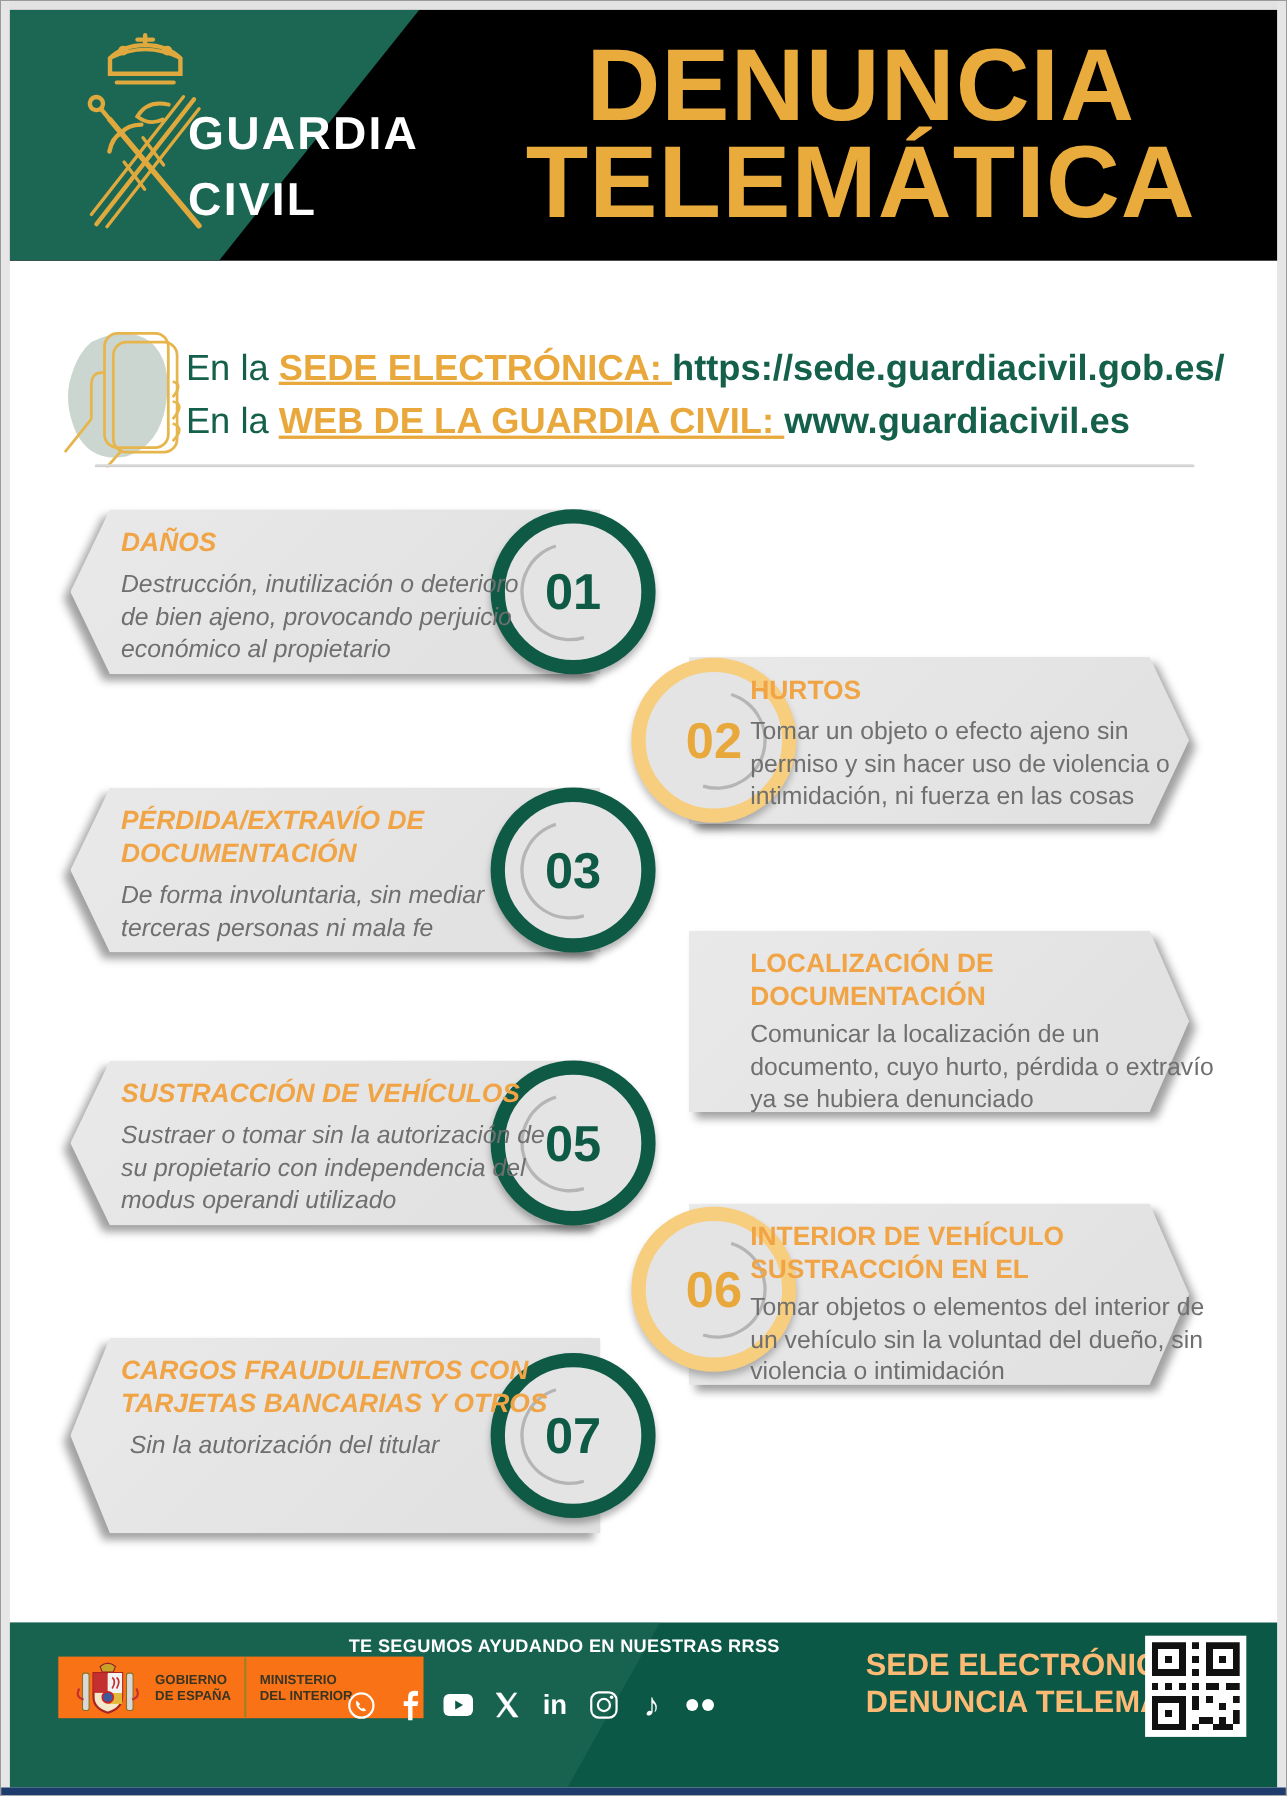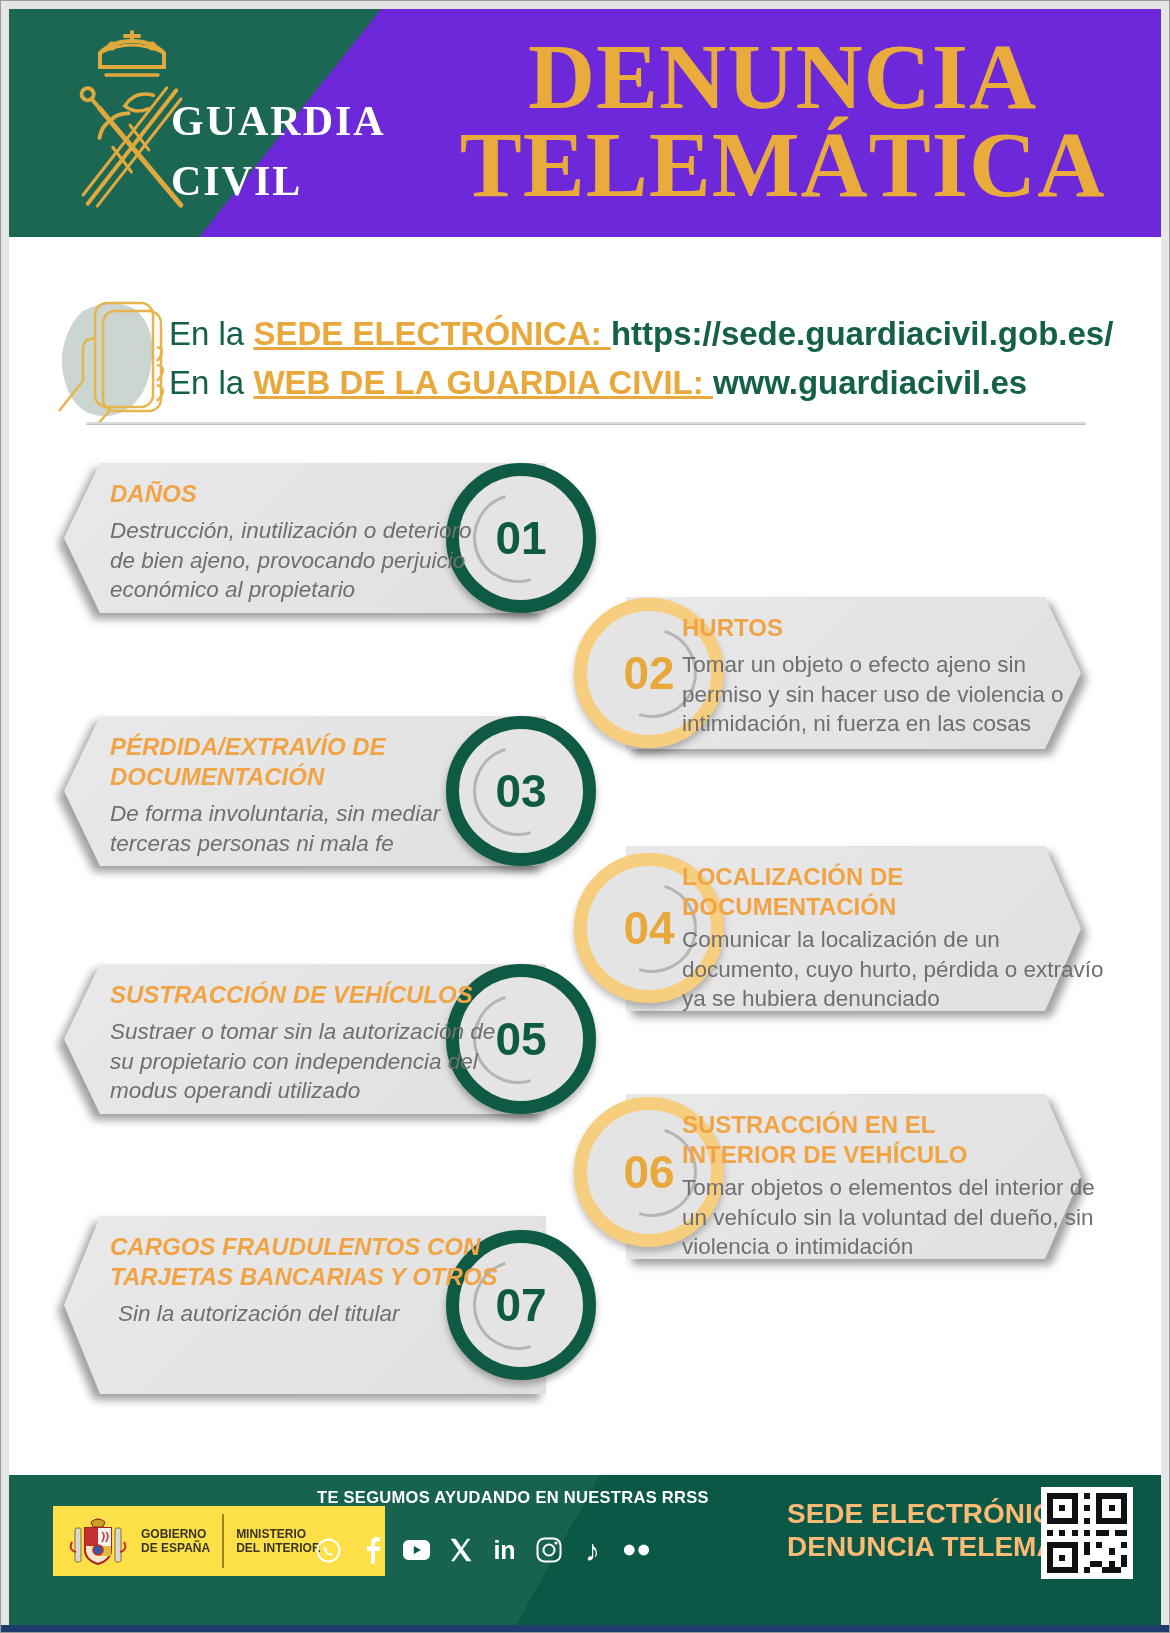--- a/index.html
+++ b/index.html
@@ -9,21 +9,21 @@
     background:#ffffff;border:1px solid #9a9a9a;overflow:hidden;
     font-family:"Liberation Sans",sans-serif;
   }
   .edge-top{position:absolute;top:0;left:0;right:0;height:8px;background:#e2e2e2;}
   .edge-left{position:absolute;top:0;left:0;bottom:0;width:8px;background:#e6e6e6;}
   .edge-right{position:absolute;top:0;right:0;bottom:0;width:8px;background:#e6e6e6;}
 
   
   .header{
     position:absolute;top:8px;left:8px;right:8px;height:228px;
-    background:#6d28d9;overflow:hidden;font-family:Liberation Serif, serif;
+    background:#000000;overflow:hidden;
   }
   .header-light{
     position:absolute;inset:0;background:#1b6753;
     clip-path:polygon(0 0,32.3% 0,16.5% 100%,0 100%);
   }
   .gc-emblem{position:absolute;left:48px;top:18px;width:150px;height:195px;}
   .org-name{
     position:absolute;left:162px;top:82px;color:#ffffff;font-weight:bold;
     font-size:42px;line-height:60px;letter-spacing:2px;
   }
@@ -77,21 +77,21 @@
   .footer{
     position:absolute;left:8px;right:8px;bottom:7px;height:150px;
     background:#0c5846;overflow:hidden;
   }
   .footer-light{
     position:absolute;inset:0;background:#186350;
     clip-path:polygon(0 0,51.3% 0,44% 100%,0 100%);
   }
   .navy-strip{position:absolute;left:0;right:0;bottom:0;height:7px;background:#1e3c6b;}
   .gov-box{
-    position:absolute;left:44px;top:31px;width:332px;height:70px;background:#fde047;
+    position:absolute;left:44px;top:31px;width:332px;height:56px;background:#f97316;
     display:flex;align-items:center;
   }
   .gov-arms{width:62px;height:58px;margin-left:14px;flex:0 0 auto;}
   .gov-text{font-size:12px;font-weight:bold;color:#3a3423;line-height:14px;padding:0 12px;}
   .gov-sep{width:2px;height:54px;background:#9c8125;flex:0 0 auto;}
   .rrss-text{
     position:absolute;left:308px;top:13px;color:#ffffff;font-weight:bold;
     font-size:16.5px;letter-spacing:0.3px;white-space:nowrap;
   }
   .social-row{position:absolute;left:306px;top:40px;display:flex;align-items:center;gap:17px;height:34px;}
@@ -231,24 +231,20 @@
         <div class="d-line">De forma involuntaria, sin mediar</div>
         <div class="d-line">terceras personas ni mala fe</div>
       </div>
     </div>
   </div>
 
   <div class="card right" style="top:845px;height:165px;">
     <div class="shape-wrap">
         <div class="card-body"></div>
       </div>
-    <div class="num-circle" style="top:7px;">
-      <div class="num-arc"></div>
-      <span class="num">04</span>
-    </div>
     <div class="card-content">
       <div class="t-line">LOCALIZACIÓN DE</div>
       <div class="t-line">DOCUMENTACIÓN</div>
       <div class="desc-block" style="margin-top:3px;">
         <div class="d-line">Comunicar la localización de un</div>
         <div class="d-line">documento, cuyo hurto, pérdida o extravío</div>
         <div class="d-line">ya se hubiera denunciado</div>
       </div>
     </div>
   </div>
@@ -273,22 +269,22 @@
 
   <div class="card right" style="top:1093px;height:165px;">
     <div class="shape-wrap">
         <div class="card-body"></div>
       </div>
     <div class="num-circle" style="top:3px;">
       <div class="num-arc"></div>
       <span class="num">06</span>
     </div>
     <div class="card-content">
+      <div class="t-line">INTERIOR DE VEHÍCULO</div>
       <div class="t-line">SUSTRACCIÓN EN EL</div>
-      <div class="t-line">INTERIOR DE VEHÍCULO</div>
       <div class="desc-block" style="margin-top:3px;">
         <div class="d-line">Tomar objetos o elementos del interior de</div>
         <div class="d-line">un vehículo sin la voluntad del dueño, sin</div>
         <div class="d-line">violencia o intimidación</div>
       </div>
     </div>
   </div>
 
   <div class="card left" style="top:1215px;height:178px;">
     <div class="shape-wrap">

